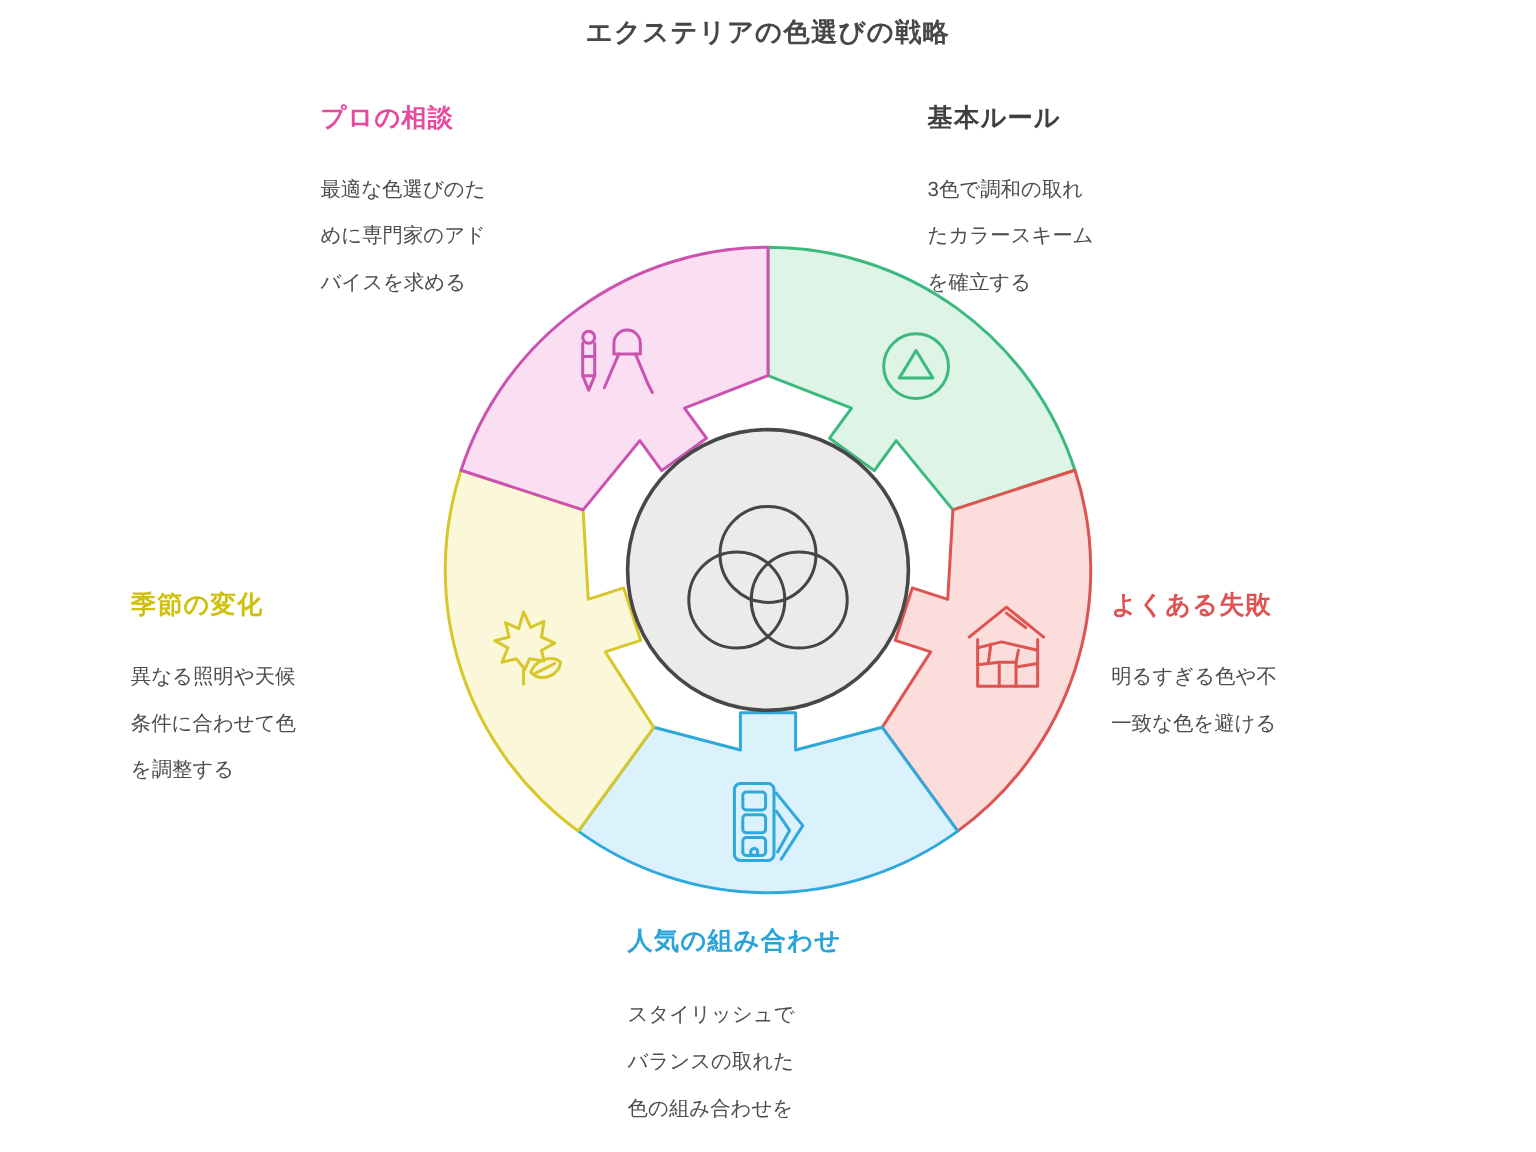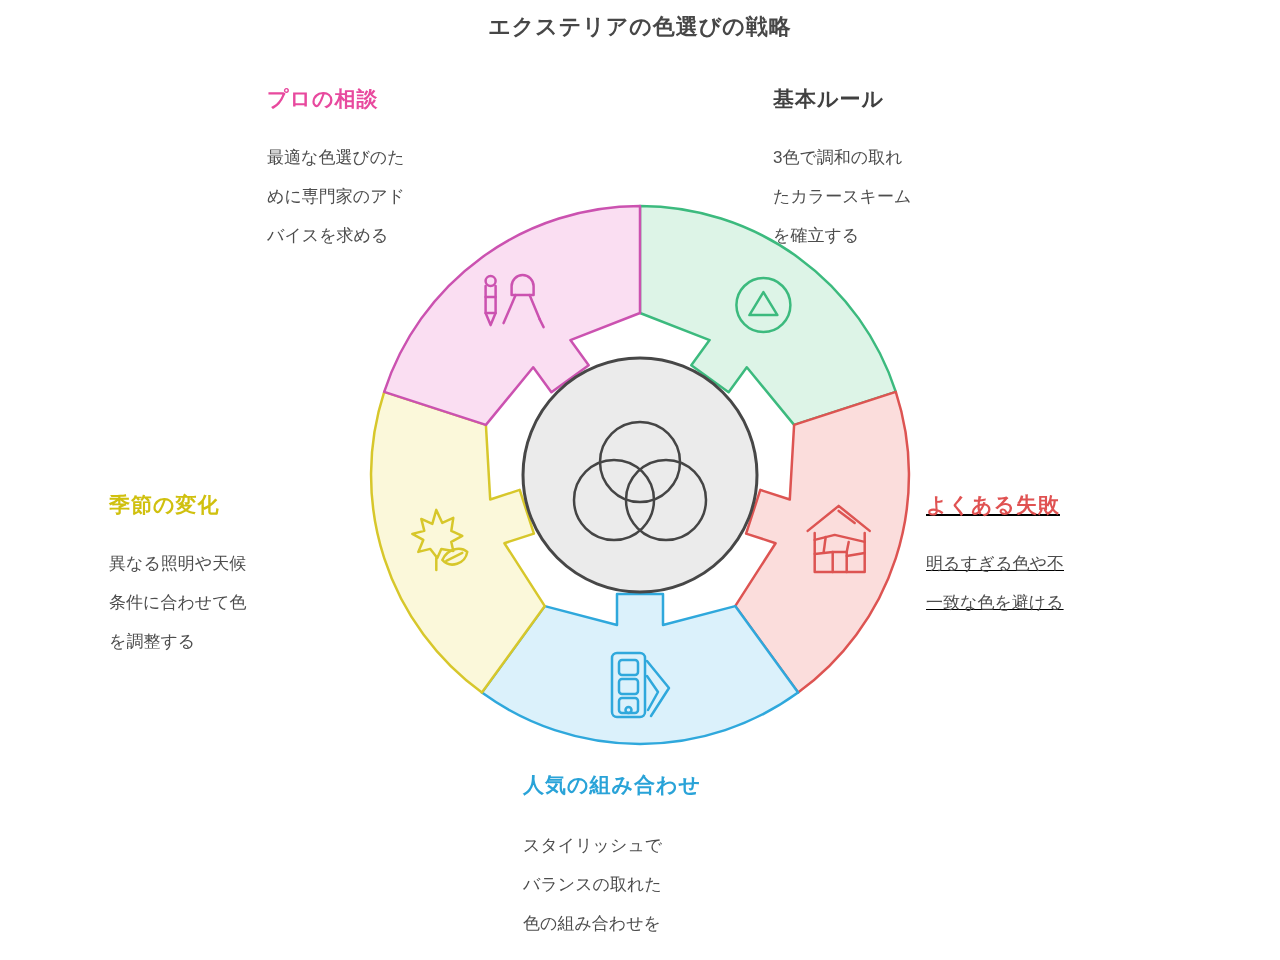--- a/index.html
+++ b/index.html
@@ -6,21 +6,21 @@
   #canvas{position:relative;width:1280px;height:932px;background:#ffffff;overflow:hidden;
           font-family:"Liberation Sans","DejaVu Sans",sans-serif;}
   #wheel-svg{position:absolute;left:0;top:0;}
   .title{position:absolute;left:0;right:0;top:12px;text-align:center;
          font-size:22px;font-weight:bold;color:#474747;letter-spacing:1px;}
   .tblock{position:absolute;width:240px;}
   .seg-label{font-size:21px;font-weight:bold;line-height:30px;letter-spacing:1px;}
   .seg-desc{font-size:17px;line-height:39px;color:#4d4d4d;white-space:pre-line;margin-top:24px;}
   #block-pro{left:267px;top:84px;}
   #block-basic{left:773px;top:84px;}
-  #block-fail{left:926px;top:490px;text-decoration:underline;}
+  #block-fail{left:926px;top:490px;}
   #block-season{left:109px;top:490px;}
   #block-pop{left:523px;top:772px;}
 </style>
 </head>
 <body>
 
 <div id="canvas">
 
   <div class="title">エクステリアの色選びの戦略</div>
 

